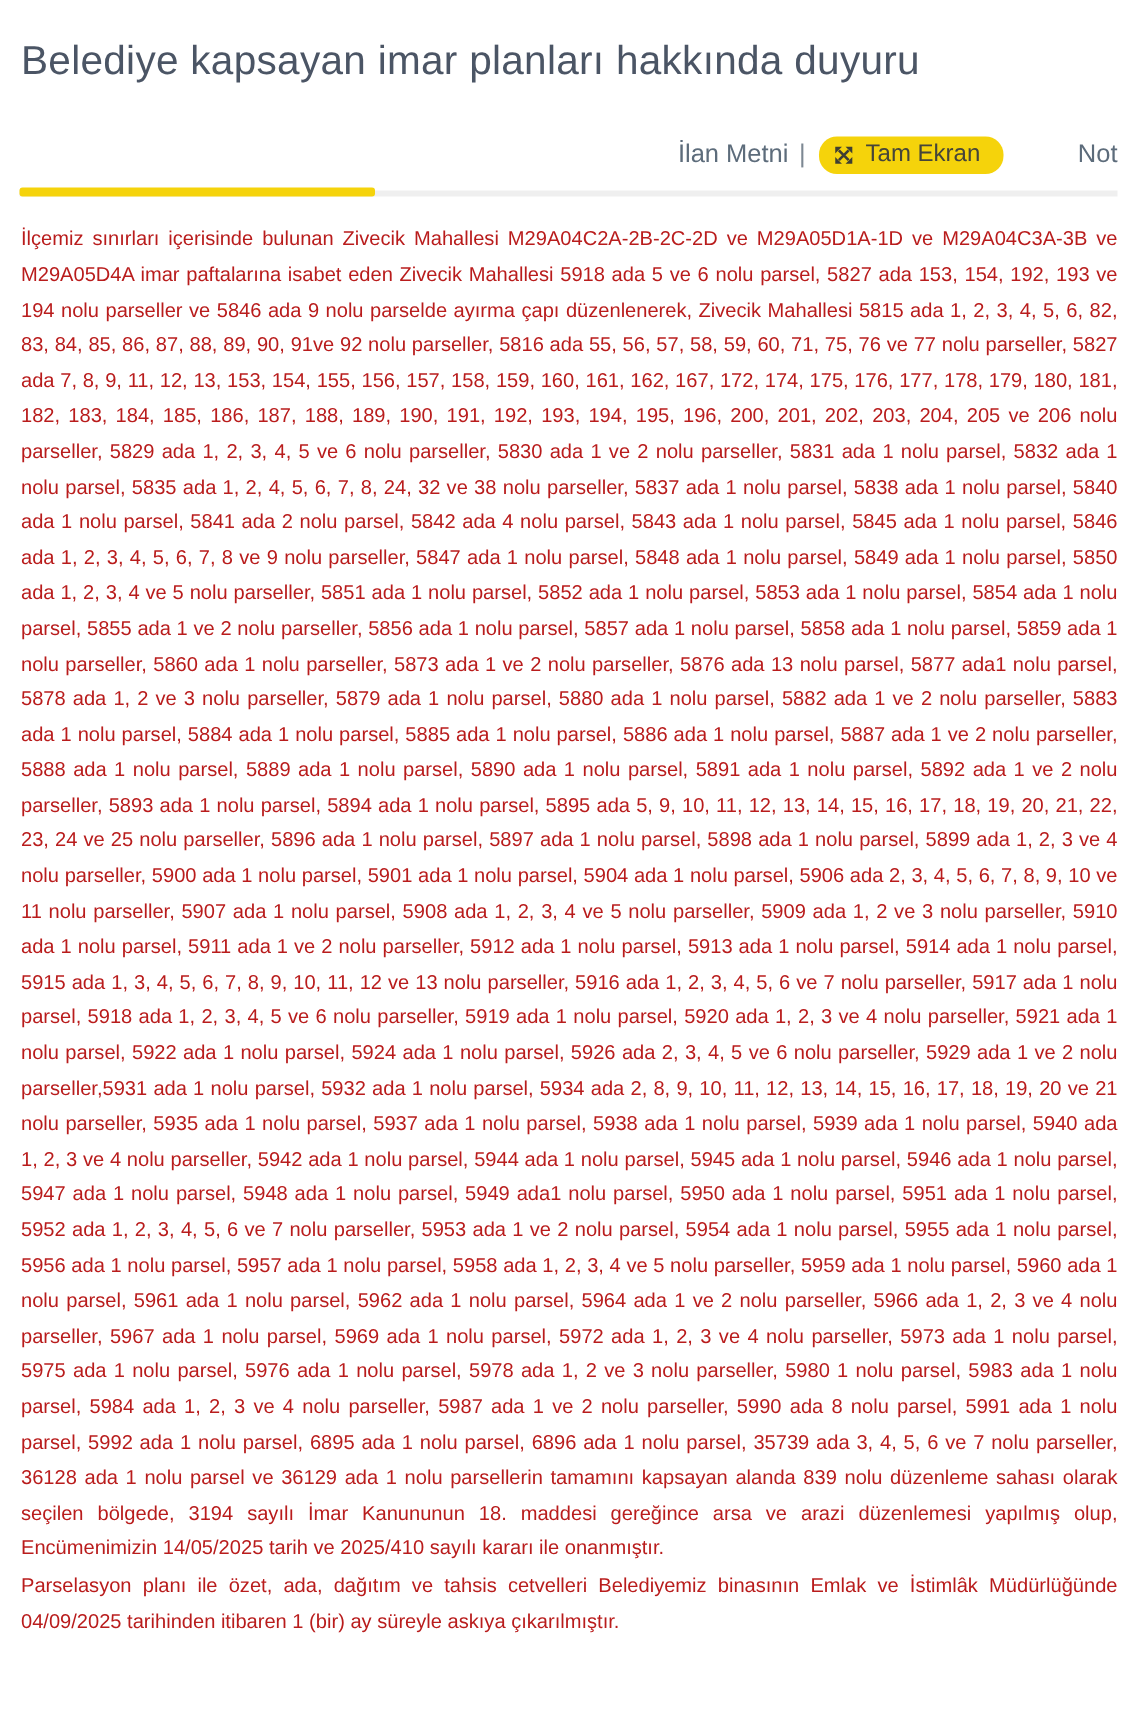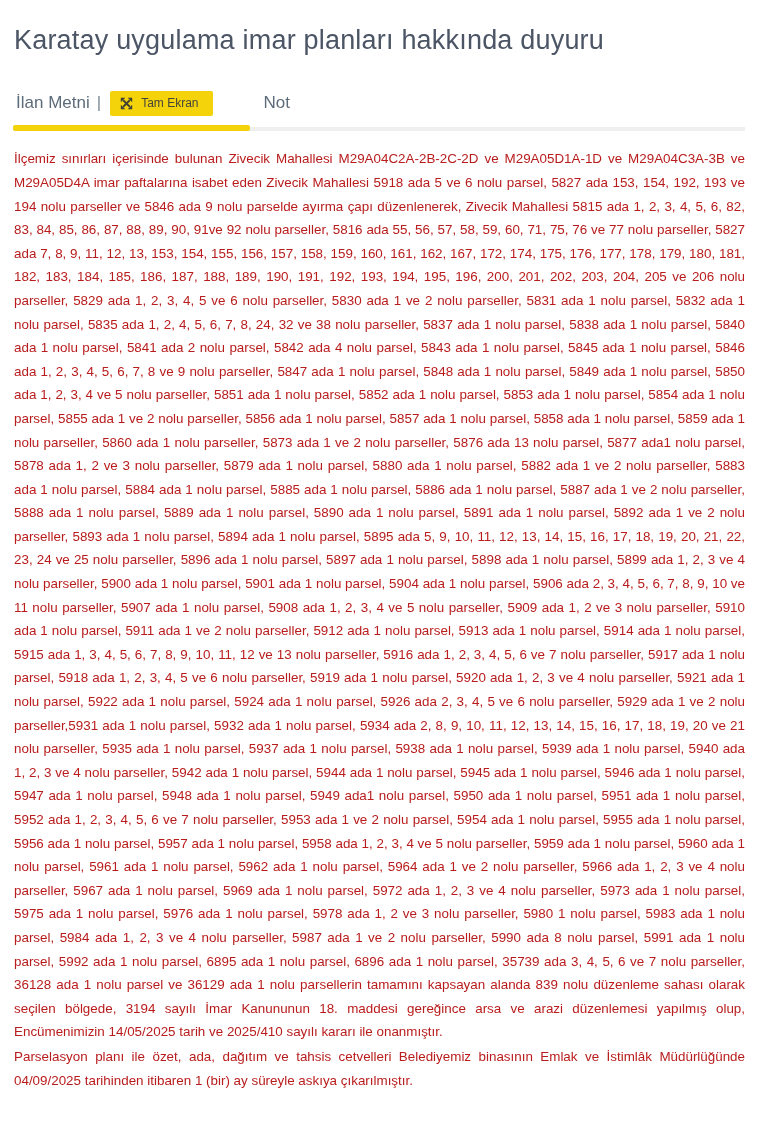--- a/index.html
+++ b/index.html
@@ -19,43 +19,44 @@
     color: #4b5565;
     letter-spacing: 0.2px;
     line-height: 1.2;
   }
 
   .tab-bar {
     display: flex;
     align-items: center;
     margin: 34px 14px 0 16px;
     height: 26px;
+    justify-content: flex-end;
   }
   .tab {
     font-size: 17px;
     color: #5d6c7b;
     cursor: pointer;
     white-space: nowrap;
   }
   .tab-sep {
     font-size: 17px;
     color: #7d8893;
     margin: 0 9px 0 7px;
   }
   .btn-fullscreen {
     background: #f5d30b;
     border: none;
-    border-radius: 2px;
+    border-radius: 12px;
     height: 25px;
     padding: 0 15px 0 10px;
     display: inline-flex;
     align-items: center;
     gap: 8px;
     font-family: "Liberation Sans", sans-serif;
-    font-size: 12px;
+    font-size: 16px;
     color: #45453a;
     cursor: pointer;
   }
   .btn-fullscreen .fs-icon { display: inline-flex; line-height: 0; }
   .tab-not { margin-left: 50px; }
 
   .tab-underline { position: relative; height: 8px; margin-top: 9px; }
   .tab-underline-track {
     position: absolute; left: 13px; right: 14px; top: 2px; height: 4px;
     background: #efefef;
@@ -88,21 +89,21 @@
     text-align: justify;
     margin: 0;
   }
   .ann-paragraph + .ann-paragraph { margin-top: 1px; }
 </style>
 </head>
 <body>
 
 <div class="page">
 
-  <h1 class="page-title">Karatay uygulama imar planları hakkında duyuru</h1>
+  <h1 class="page-title">Belediye kapsayan imar planları hakkında duyuru</h1>
 
   <div class="tab-bar">
     <div class="tab">
       <span>İlan Metni</span>
     </div>
     <span class="tab-sep">|</span>
     <button class="btn-fullscreen">
       <span class="fs-icon">
         <svg width="13" height="13" viewBox="0 0 16 16" aria-hidden="true">
           <path d="M4 4 L12 12 M12 4 L4 12" stroke="#3f3f33" stroke-width="2.2" fill="none"></path>

